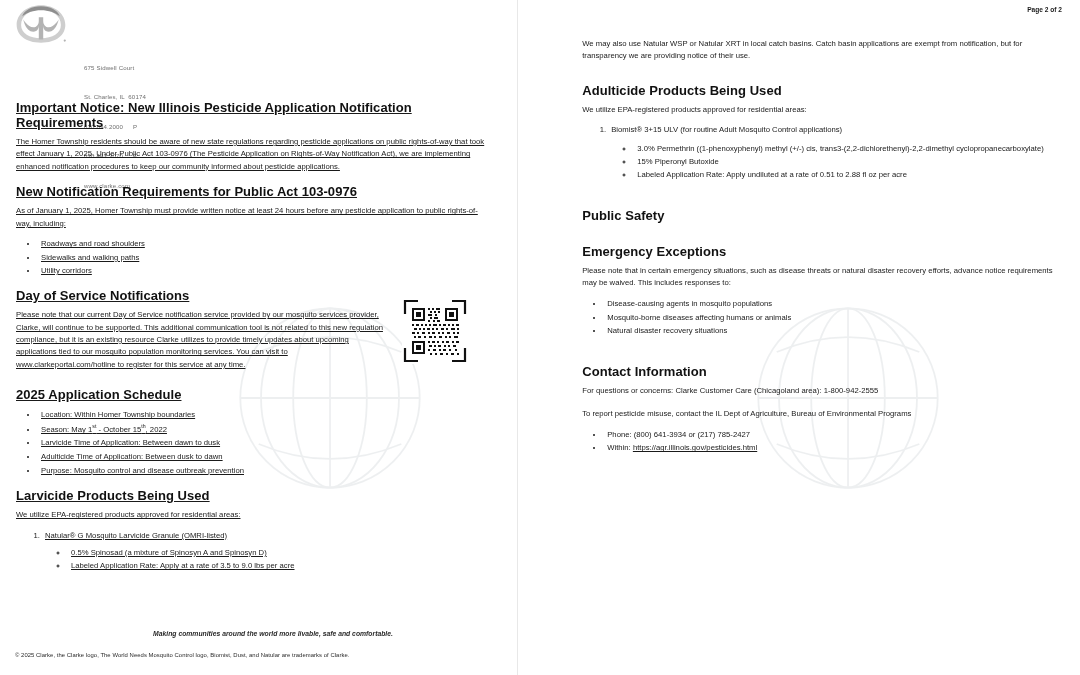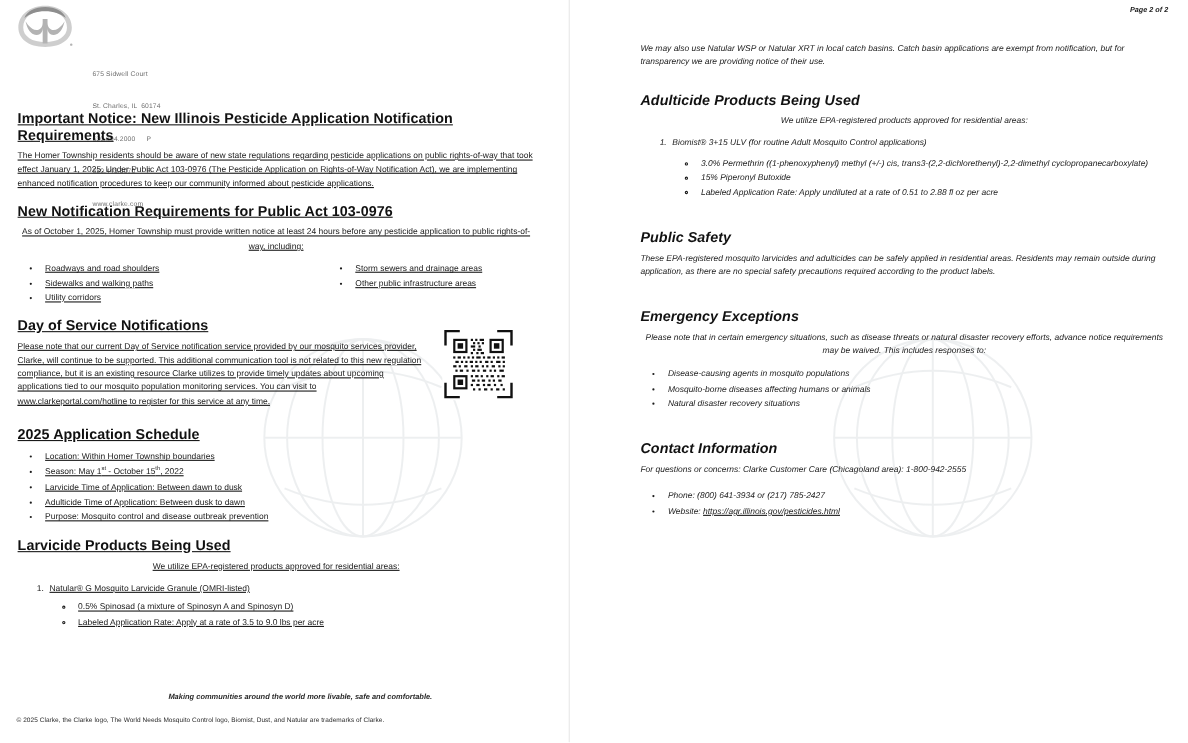--- a/index.html
+++ b/index.html
@@ -28,21 +28,20 @@
     box-sizing: border-box;
     overflow: hidden;
   }
   .page-left {
     width: 546px;
     padding: 0;
   }
   .page-right {
     width: 594px;
     border-left: 1px solid #e8e8e8;
-    font-style: italic;
   }
 
   
   .watermark {
     position: absolute;
     pointer-events: none;
     opacity: 0.45;
     z-index: 0;
   }
   .watermark svg { display: block; }
@@ -80,40 +79,40 @@
     color: #111111;
     margin: 0 0 6px 0;
     letter-spacing: 0.05px;
   }
   p.body {
     font-size: 7.7px;
     line-height: 1.62;
     margin: 0 0 11px 0;
     color: #1a1a1a;
   }
-  p.tight { margin-bottom: 7px; text-align: center; }
+  p.tight { margin-bottom: 7px; }
 
   ul.bullets, ol.numbers, ul.subs {
     margin: 0 0 11px 0;
     padding-left: 22px;
   }
   ul.bullets { list-style: disc; }
   ul.bullets li, ol.numbers li, ul.subs li {
     font-size: 7.7px;
     line-height: 1.72;
     margin-bottom: 0.5px;
     padding-left: 3px;
   }
   ol.numbers { list-style: decimal; padding-left: 26px; }
   ul.subs { list-style: circle; padding-left: 52px; margin-top: 6px; }
   ul.subs li { line-height: 1.66; }
 
   .two-col-list {
     display: flex;
-    gap: 12px;
+    gap: 0px;
     margin-bottom: 11px;
   }
   .two-col-list ul {
     margin: 0;
     padding-left: 22px;
     list-style: disc;
   }
   .two-col-list ul:first-child { width: 248px; }
   .two-col-list ul li {
     font-size: 7.7px;
@@ -227,31 +226,27 @@
           <div class="addr-line">www.clarke.com</div>
         </div>
       </div>
 
       <div class="left-body">
 
         <h2 class="h-sec">Important Notice: New Illinois Pesticide Application Notification Requirements</h2>
         <p class="body">The Homer Township residents should be aware of new state regulations regarding pesticide applications on public rights-of-way that took effect January 1, 2025. Under Public Act 103-0976 (The Pesticide Application on Rights-of-Way Notification Act), we are implementing enhanced notification procedures to keep our community informed about pesticide applications.</p>
 
         <h2 class="h-sec">New Notification Requirements for Public Act 103-0976</h2>
-        <p class="body tight">As of October 1, 2025, Homer Township must provide written notice at least 24 hours before any pesticide application to public rights-of-way, including:</p>
+        <p class="body tight">As of January 1, 2025, Homer Township must provide written notice at least 24 hours before any pesticide application to public rights-of-way, including:</p>
 
         <div class="two-col-list">
           <ul>
             <li>Roadways and road shoulders</li>
             <li>Sidewalks and walking paths</li>
             <li>Utility corridors</li>
-          </ul>
-          <ul>
-            <li>Storm sewers and drainage areas</li>
-            <li>Other public infrastructure areas</li>
           </ul>
         </div>
 
         <div class="dos-wrap">
           <h2 class="h-sec">Day of Service Notifications</h2>
           <p class="body dos-text"><span>Please note that our current Day of Service notification service provided by our mosquito services provider, Clarke, will continue to be supported.  This additional communication tool is not related to this new regulation compliance, but it is an existing resource Clarke utilizes to provide timely updates about upcoming applications tied to our mosquito population monitoring services.  You can visit to </span><a class="link" href="#">www.clarkeportal.com/hotline</a><span> to register for this service at any time.</span></p>
           <div class="qr">
             <svg viewBox="0 0 66 66" width="66" height="66">
               <rect width="66" height="66" fill="#ffffff"></rect>
               <g stroke="#111" stroke-width="2.2" fill="none">
@@ -410,39 +405,39 @@
       </ol>
       <ul class="subs">
         <li>3.0% Permethrin ((1-phenoxyphenyl) methyl (+/-) cis, trans3-(2,2-dichlorethenyl)-2,2-dimethyl cyclopropanecarboxylate)</li>
         <li>15% Piperonyl Butoxide</li>
         <li>Labeled Application Rate: Apply undiluted at a rate of 0.51 to 2.88 fl oz per acre</li>
       </ul>
 
       <div class="gap-md"></div>
 
       <h2 class="h-sec">Public Safety</h2>
-      <p class="body">These EPA-registered mosquito larvicides and adulticides can be safely applied in residential areas. Residents may remain outside during application, as there are no special safety precautions required according to the product labels.</p>
 
       <div class="gap-md"></div>
 
       <h2 class="h-sec">Emergency Exceptions</h2>
       <p class="body tight">Please note that in certain emergency situations, such as disease threats or natural disaster recovery efforts, advance notice requirements may be waived. This includes responses to:</p>
       <ul class="bullets">
         <li>Disease-causing agents in mosquito populations</li>
         <li>Mosquito-borne diseases affecting humans or animals</li>
         <li>Natural disaster recovery situations</li>
       </ul>
 
       <div class="gap-md"></div>
 
       <h2 class="h-sec">Contact Information</h2>
       <p class="body">For questions or concerns: Clarke Customer Care (Chicagoland area): 1-800-942-2555</p>
+      <p class="body tight">To report pesticide misuse, contact the IL Dept of Agriculture, Bureau of Environmental Programs</p>
       <ul class="bullets">
         <li>Phone: (800) 641-3934 or (217) 785-2427</li>
-        <li><span>Website: </span><a class="link" href="#">https://agr.illinois.gov/pesticides.html</a></li>
+        <li><span>Within: </span><a class="link" href="#">https://agr.illinois.gov/pesticides.html</a></li>
       </ul>
 
       <div class="gap-lg"></div>
 
 
     </div>
   </div>
 
 </div>
 

